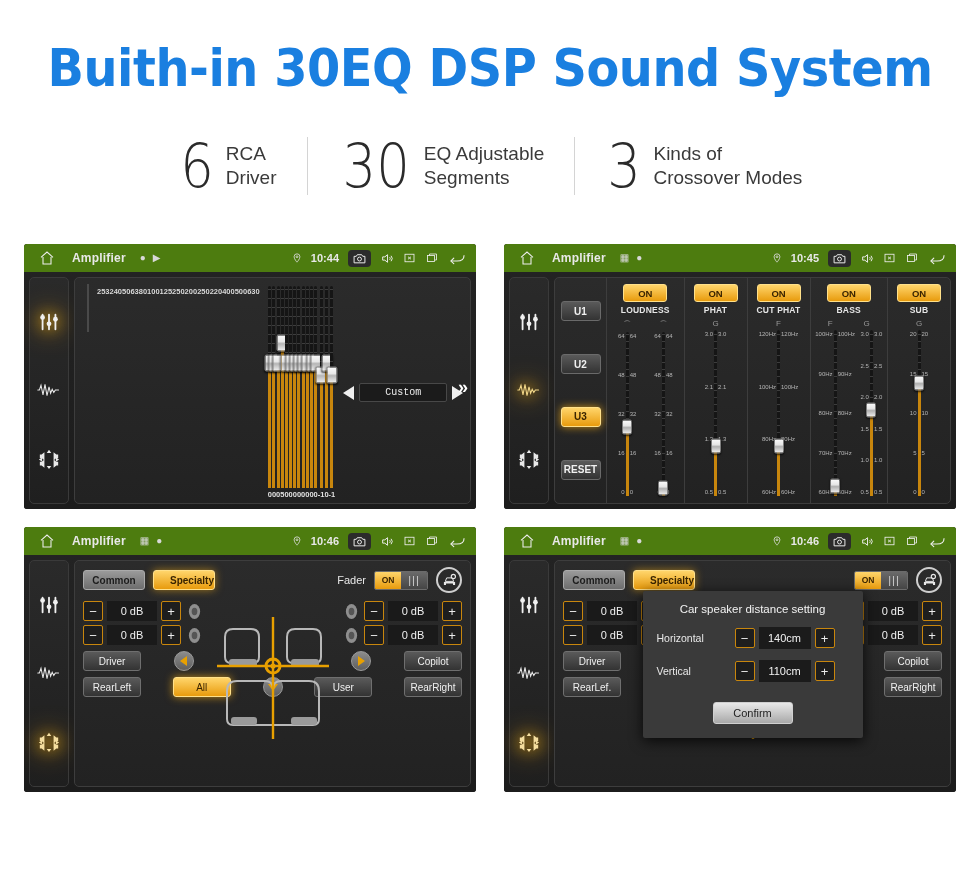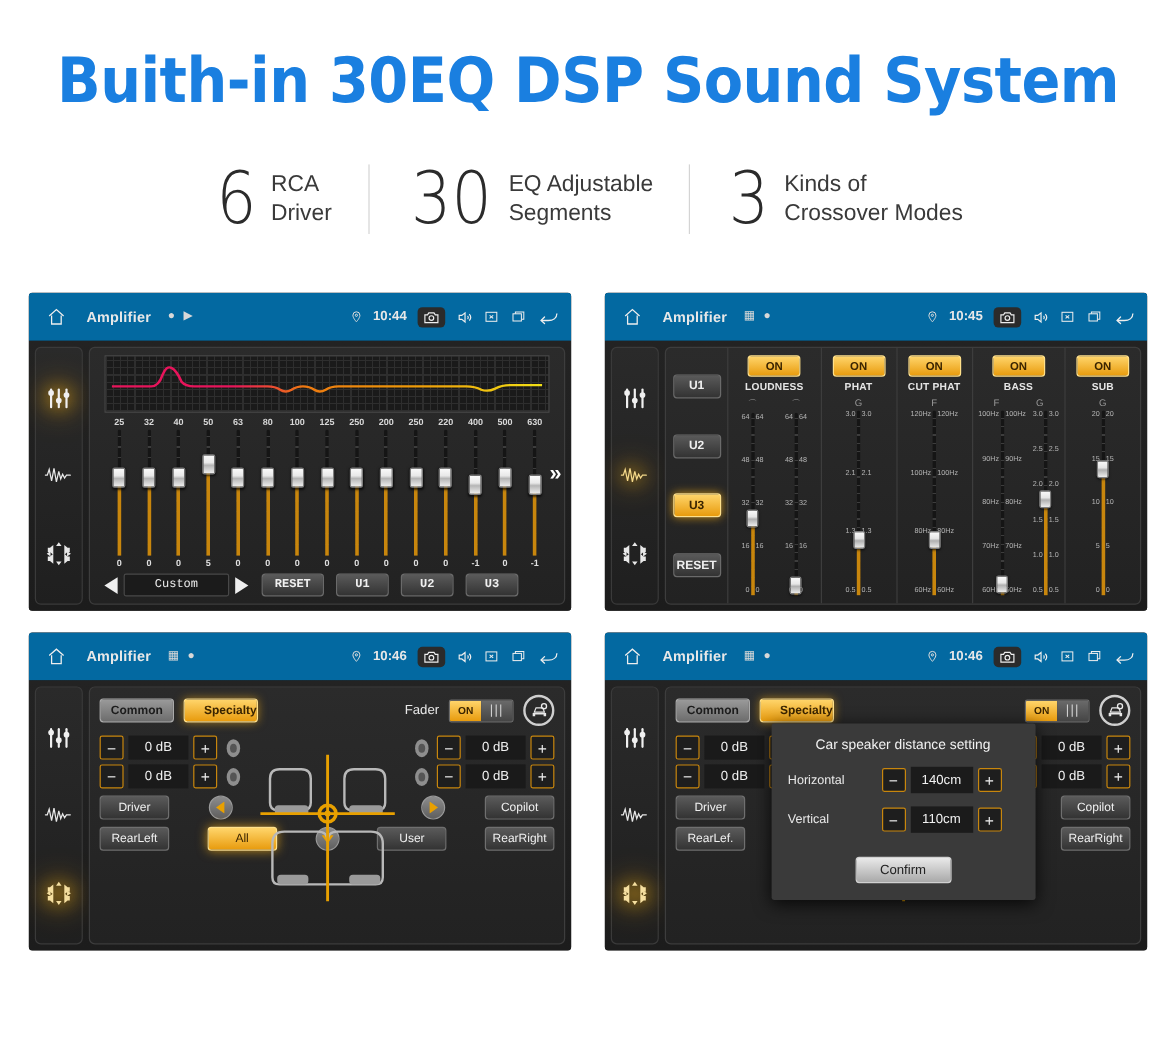--- a/index.html
+++ b/index.html
@@ -67,22 +67,22 @@
     background: #111;
     border-radius: 3px;
     display: flex;
     flex-direction: column;
     overflow: hidden;
     position: relative;
   }
 
   
   .statusbar {
-    height: 40px;
-    background: #0369a1;
+    height: 28px;
+    background: #4d7c0f;
     display: flex;
     align-items: center;
     padding: 0 10px;
     color: #e8e8e8;
     flex: none;
     justify-content: center;
   }
   .sb-home { width: 26px; display:flex; justify-content:center; }
   .sb-title { font-size: 12px; font-weight: bold; margin-left: 12px; letter-spacing:.2px;}
   .sb-mini { display:flex; gap:7px; margin-left:14px; align-items:center;}
@@ -117,21 +117,21 @@
   .content {
     flex: 1;
     background: linear-gradient(180deg,#2b2b2b,#222);
     border: 1px solid #3d3d3d;
     border-radius: 5px;
     position: relative;
     overflow: hidden;
   }
 
   
-  .eq-wrap { padding: 6px 8px 4px 8px; height:100%; display:flex; flex-direction:column;}
+  .eq-wrap { padding: 6px 8px 4px 8px; height:100%; display:flex; flex-direction:row;}
   .eq-graph {
     height: 48px;
     background:
       repeating-linear-gradient(0deg, #2e2e2e 0 1px, transparent 1px 6px),
       repeating-linear-gradient(90deg, #2e2e2e 0 1px, transparent 1px 6px),
       #1a1a1a;
     border: 1px solid #4a4a4a;
     margin: 0 4px;
     position: relative;
   }

